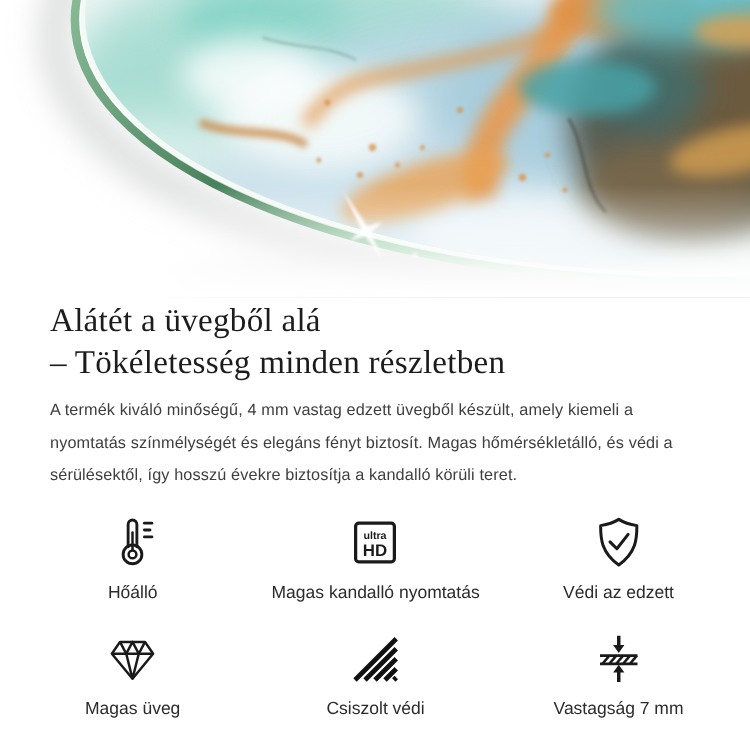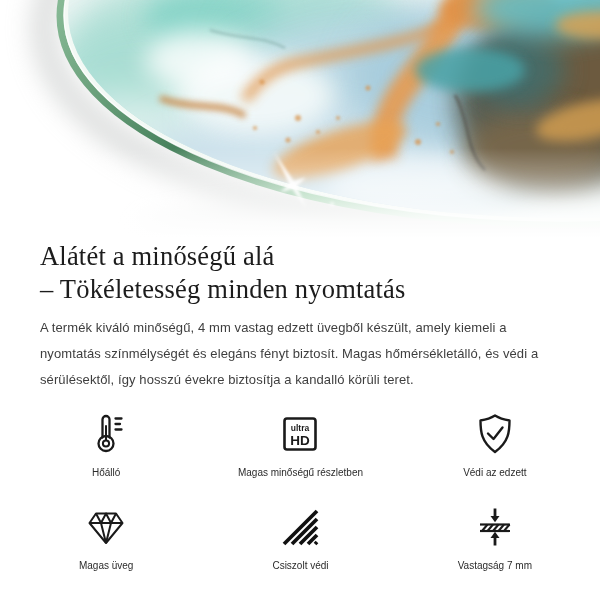--- a/index.html
+++ b/index.html
@@ -17,21 +17,21 @@
   .desc{
     margin:9px 0 16px;font-size:13px;line-height:26px;color:#3e3e3e;
     max-width:526px;letter-spacing:.1px;
   }
   .features{
     display:grid;grid-template-columns:1fr 1fr 1fr;
     margin:16px -31px 0;row-gap:22px;
   }
   .feature{display:flex;flex-direction:column;align-items:center;}
   .ficon{height:50px;display:flex;align-items:center;justify-content:flex-start;}
-  .flabel{margin-top:7px;font-size:10px;line-height:14px;color:#2b2b2b;}
+  .flabel{margin-top:7px;font-size:14px;line-height:14px;color:#2b2b2b;}
   .icon-stroke{stroke:#1a1a1a;fill:none;}
 </style>
 </head>
 <body>
 
 <div class="page">
 
   <div class="hero">
     <svg width="600" height="238" viewBox="0 0 600 238">
       <defs>
@@ -130,22 +130,22 @@
         <circle cx="0" cy="0" r="2.6" fill="#ffffff"></circle>
       </g>
       <circle cx="332" cy="204" r="2" fill="#ffffff" opacity="0.8" filter="url(#b2)"></circle>
 
       <rect x="0" y="148" width="600" height="90" fill="url(#fadeG)"></rect>
     </svg>
   </div>
 
   <div class="content">
     <h1 class="title">
-      <span>Alátét a minőségű alá</span><br>
-      <span>– Tökéletesség minden nyomtatás</span>
+      <span>Alátét a üvegből alá</span><br>
+      <span>– Tökéletesség minden részletben</span>
     </h1>
 
     <p class="desc">A termék kiváló minőségű, 4 mm vastag edzett üvegből készült, amely kiemeli a nyomtatás színmélységét és elegáns fényt biztosít. Magas hőmérsékletálló, és védi a sérülésektől, így hosszú évekre biztosítja a kandalló körüli teret.</p>
 
     <div class="features">
 
       <div class="feature">
         <div class="ficon">
           <svg width="48" height="48" viewBox="0 0 48 48">
             <g class="icon-stroke" stroke-width="2.3" stroke-linecap="round">
@@ -163,21 +163,21 @@
       </div>
 
       <div class="feature">
         <div class="ficon">
           <svg width="48" height="48" viewBox="0 0 48 48">
             <rect x="8.5" y="8.5" width="31" height="31" rx="2.5" class="icon-stroke" stroke-width="2.6"></rect>
             <text x="24" y="21" text-anchor="middle" font-family="Liberation Sans, sans-serif" font-size="8.5" font-weight="600" fill="#1a1a1a">ultra</text>
             <text x="24" y="34.5" text-anchor="middle" font-family="Liberation Sans, sans-serif" font-size="13.5" font-weight="700" fill="#1a1a1a">HD</text>
           </svg>
         </div>
-        <div class="flabel">Magas minőségű részletben</div>
+        <div class="flabel">Magas kandalló nyomtatás</div>
       </div>
 
       <div class="feature">
         <div class="ficon">
           <svg width="48" height="48" viewBox="0 0 48 48">
             <g class="icon-stroke" stroke-width="2.4" stroke-linecap="round" stroke-linejoin="round">
               <path d="M24,5.5 C28,8 33,9.6 38.5,10.5 C38.5,21 38,32 24,42 C10,32 9.5,21 9.5,10.5 C15,9.6 20,8 24,5.5 Z"></path>
               <path d="M17,23.5 L22.5,29 L31.5,17.5"></path>
             </g>
           </svg>

